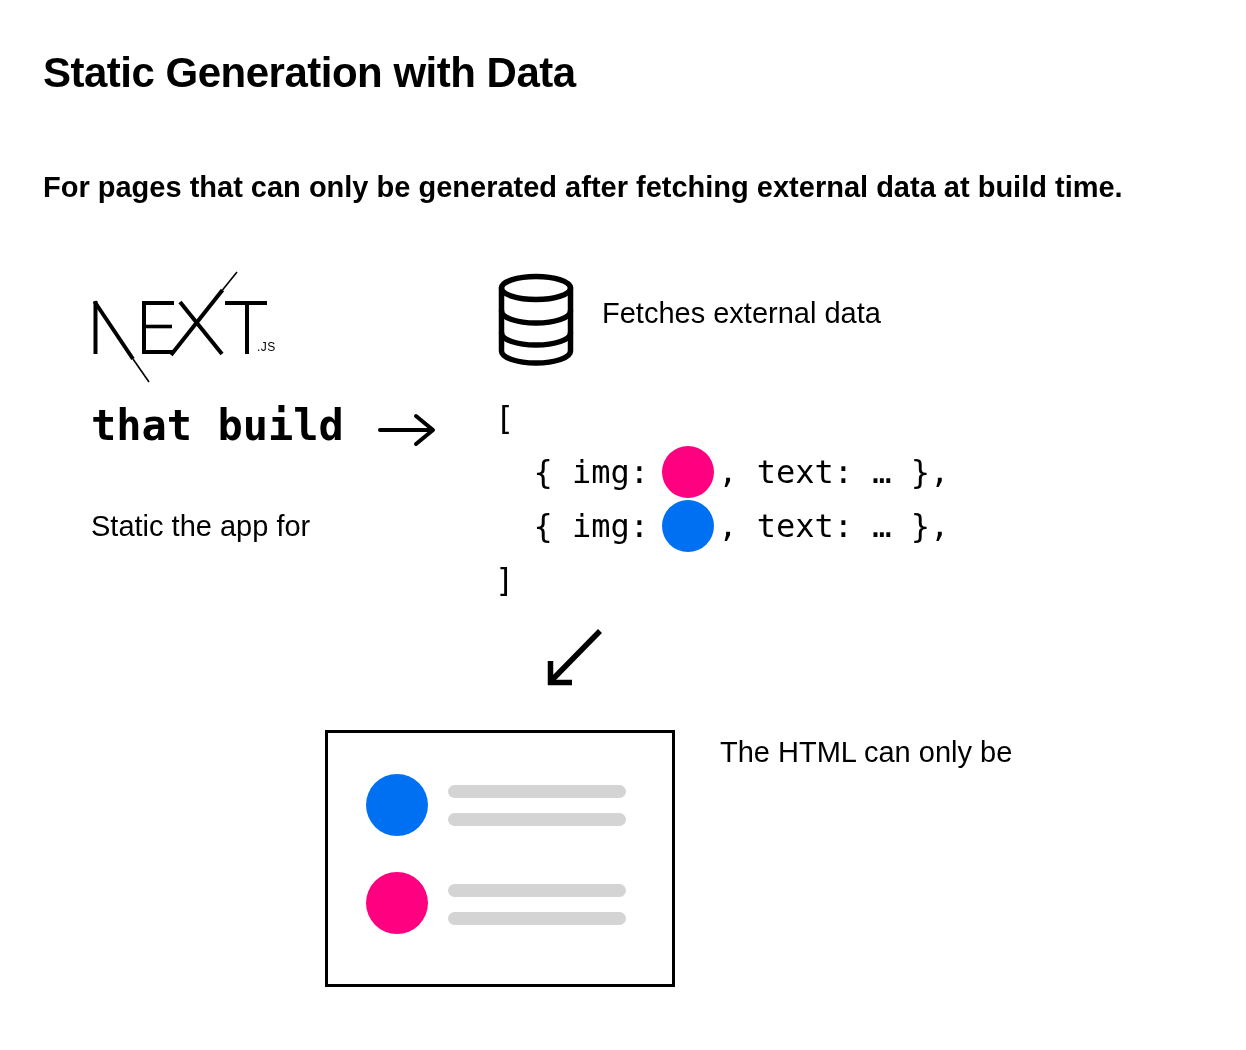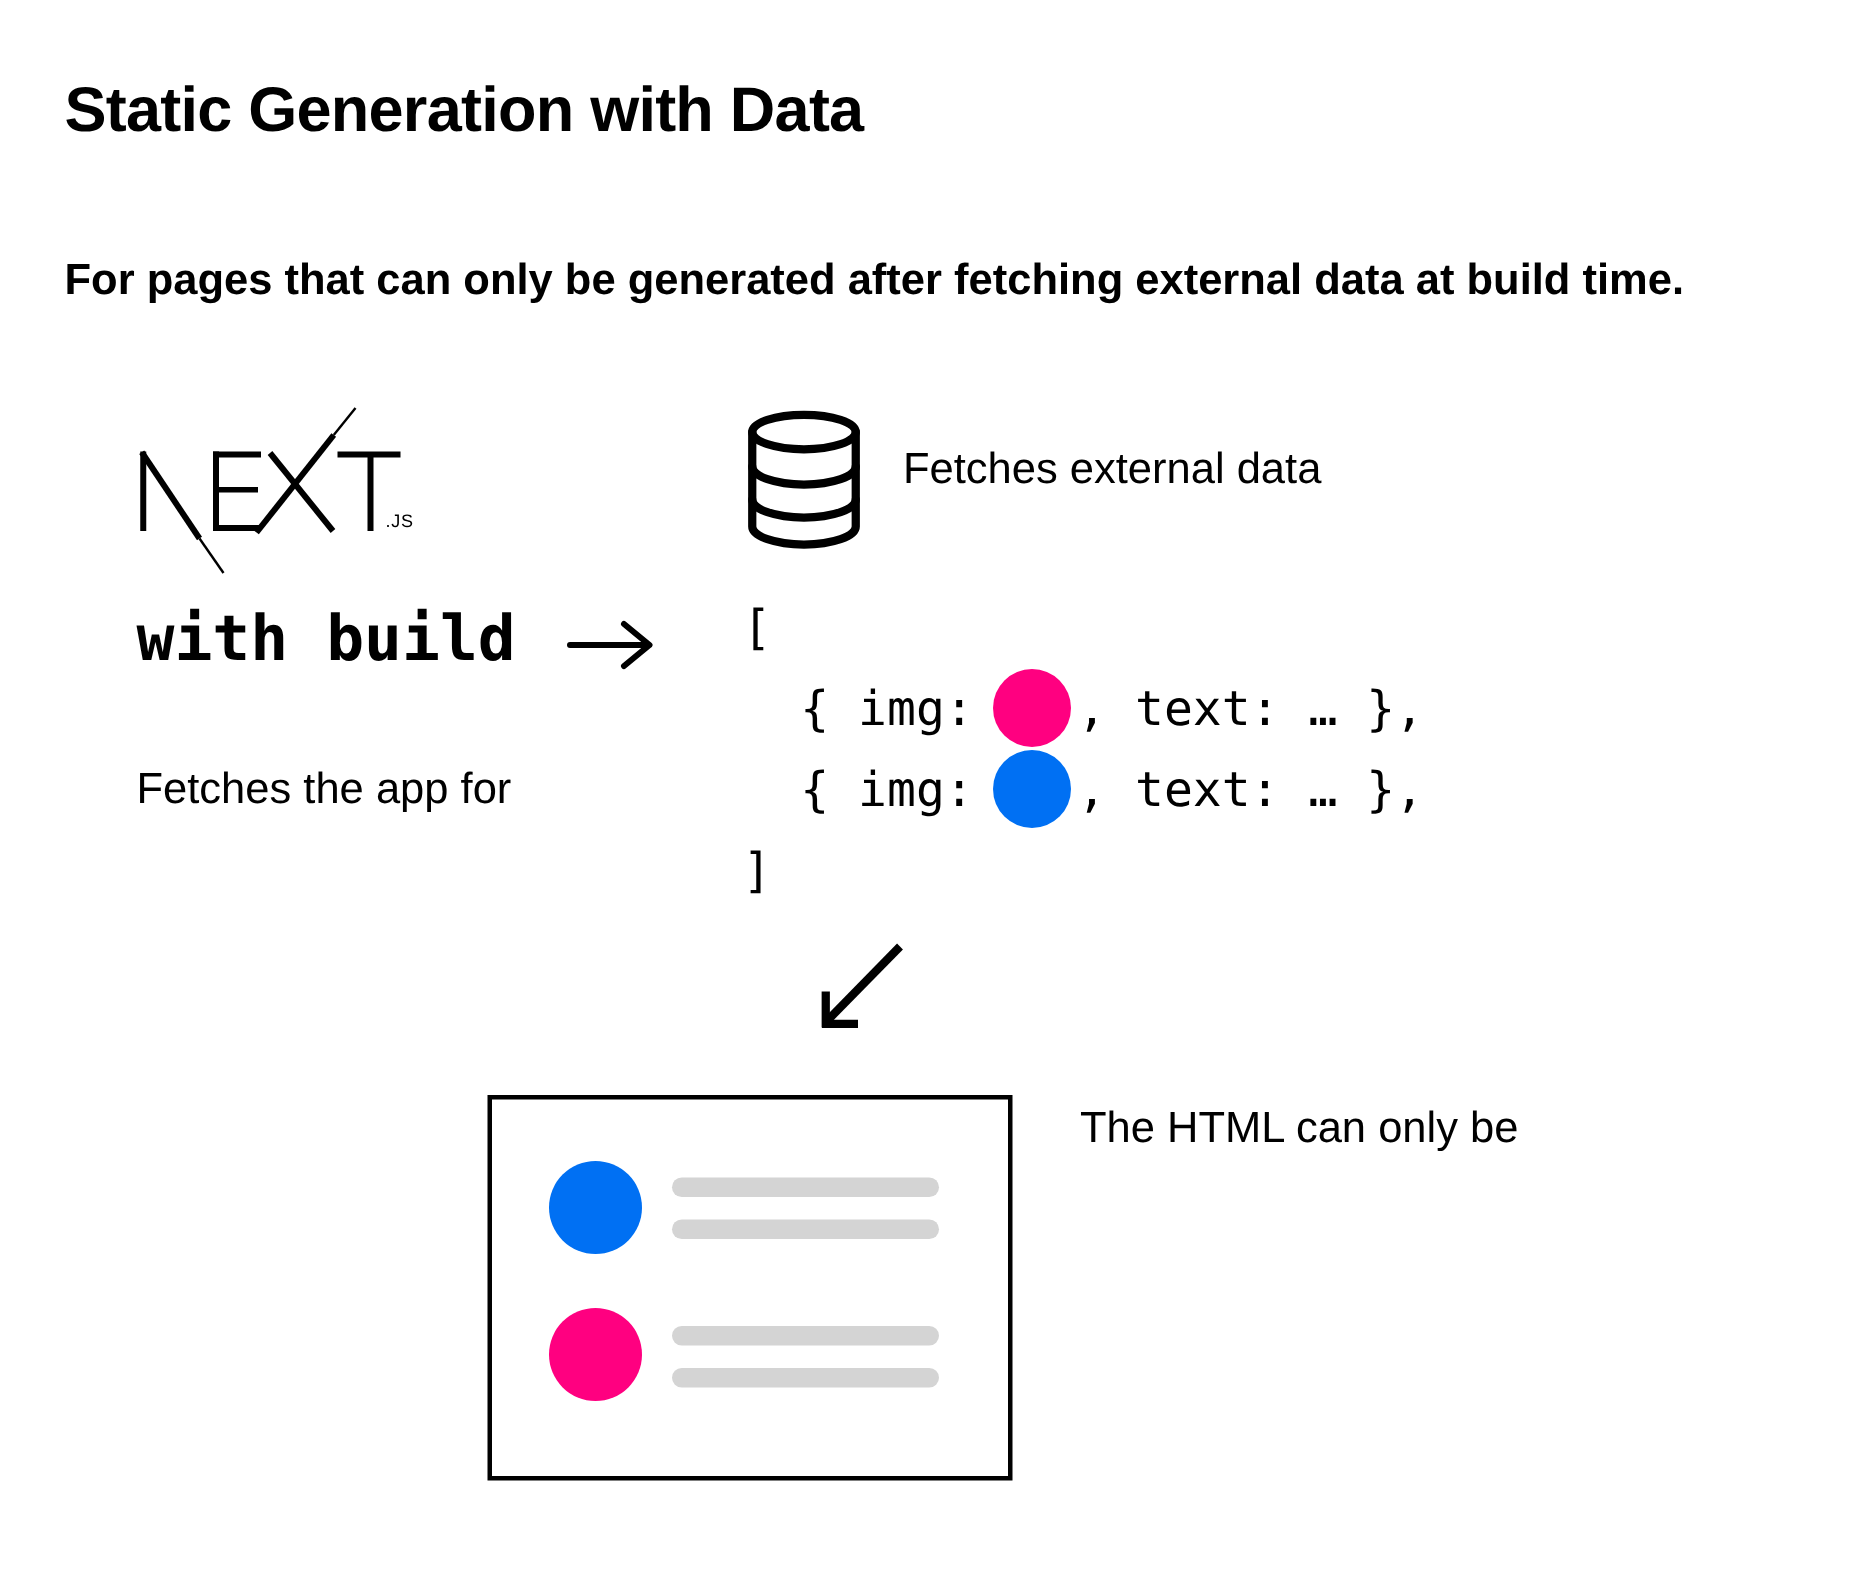--- a/index.html
+++ b/index.html
@@ -111,21 +111,21 @@
     <g stroke="#000" stroke-width="5.5" fill="none" stroke-linecap="round">
       <ellipse cx="40" cy="15" rx="34.5" ry="11.5"></ellipse>
       <path d="M5.5 15 v63 a34.5 12 0 0 0 69 0 v-63"></path>
       <path d="M5.5 38 a34.5 12 0 0 0 69 0"></path>
       <path d="M5.5 60 a34.5 12 0 0 0 69 0"></path>
     </g>
   </svg>
 
   <div class="abs label fetch-label">Fetches external data</div>
 
-  <div class="abs command">with build</div>
+  <div class="abs command">that build</div>
 
   <svg class="abs" style="left:377px; top:412px;" width="62" height="36" viewBox="0 0 62 36">
     <g stroke="#000" stroke-width="4" fill="none" stroke-linecap="round" stroke-linejoin="round">
       <line x1="3" y1="18" x2="55" y2="18"></line>
       <polyline points="39,4 56,18 39,32"></polyline>
     </g>
   </svg>
 
   <div class="abs code">
     <div class="code-row">
@@ -140,21 +140,21 @@
       <span>  { img:</span>
       <span class="dot" style="background-color: rgb(0, 112, 243);"></span>
       <span>, text: … },</span>
     </div>
     <div class="code-row">
       <span>]</span>
     </div>
   </div>
 
   <div class="abs label builds-label">
-    <div class="ln">Fetches the app for</div>
+    <div class="ln">Static the app for</div>
   </div>
 
   <svg class="abs" style="left:540px; top:624px;" width="68" height="70" viewBox="0 0 68 70">
     <g stroke="#000" stroke-width="5.5" fill="none">
       <line x1="60" y1="7" x2="10" y2="58"></line>
       <line x1="10.5" y1="61" x2="10.5" y2="37"></line>
       <line x1="8" y1="58.5" x2="32" y2="58.5"></line>
     </g>
   </svg>
 

